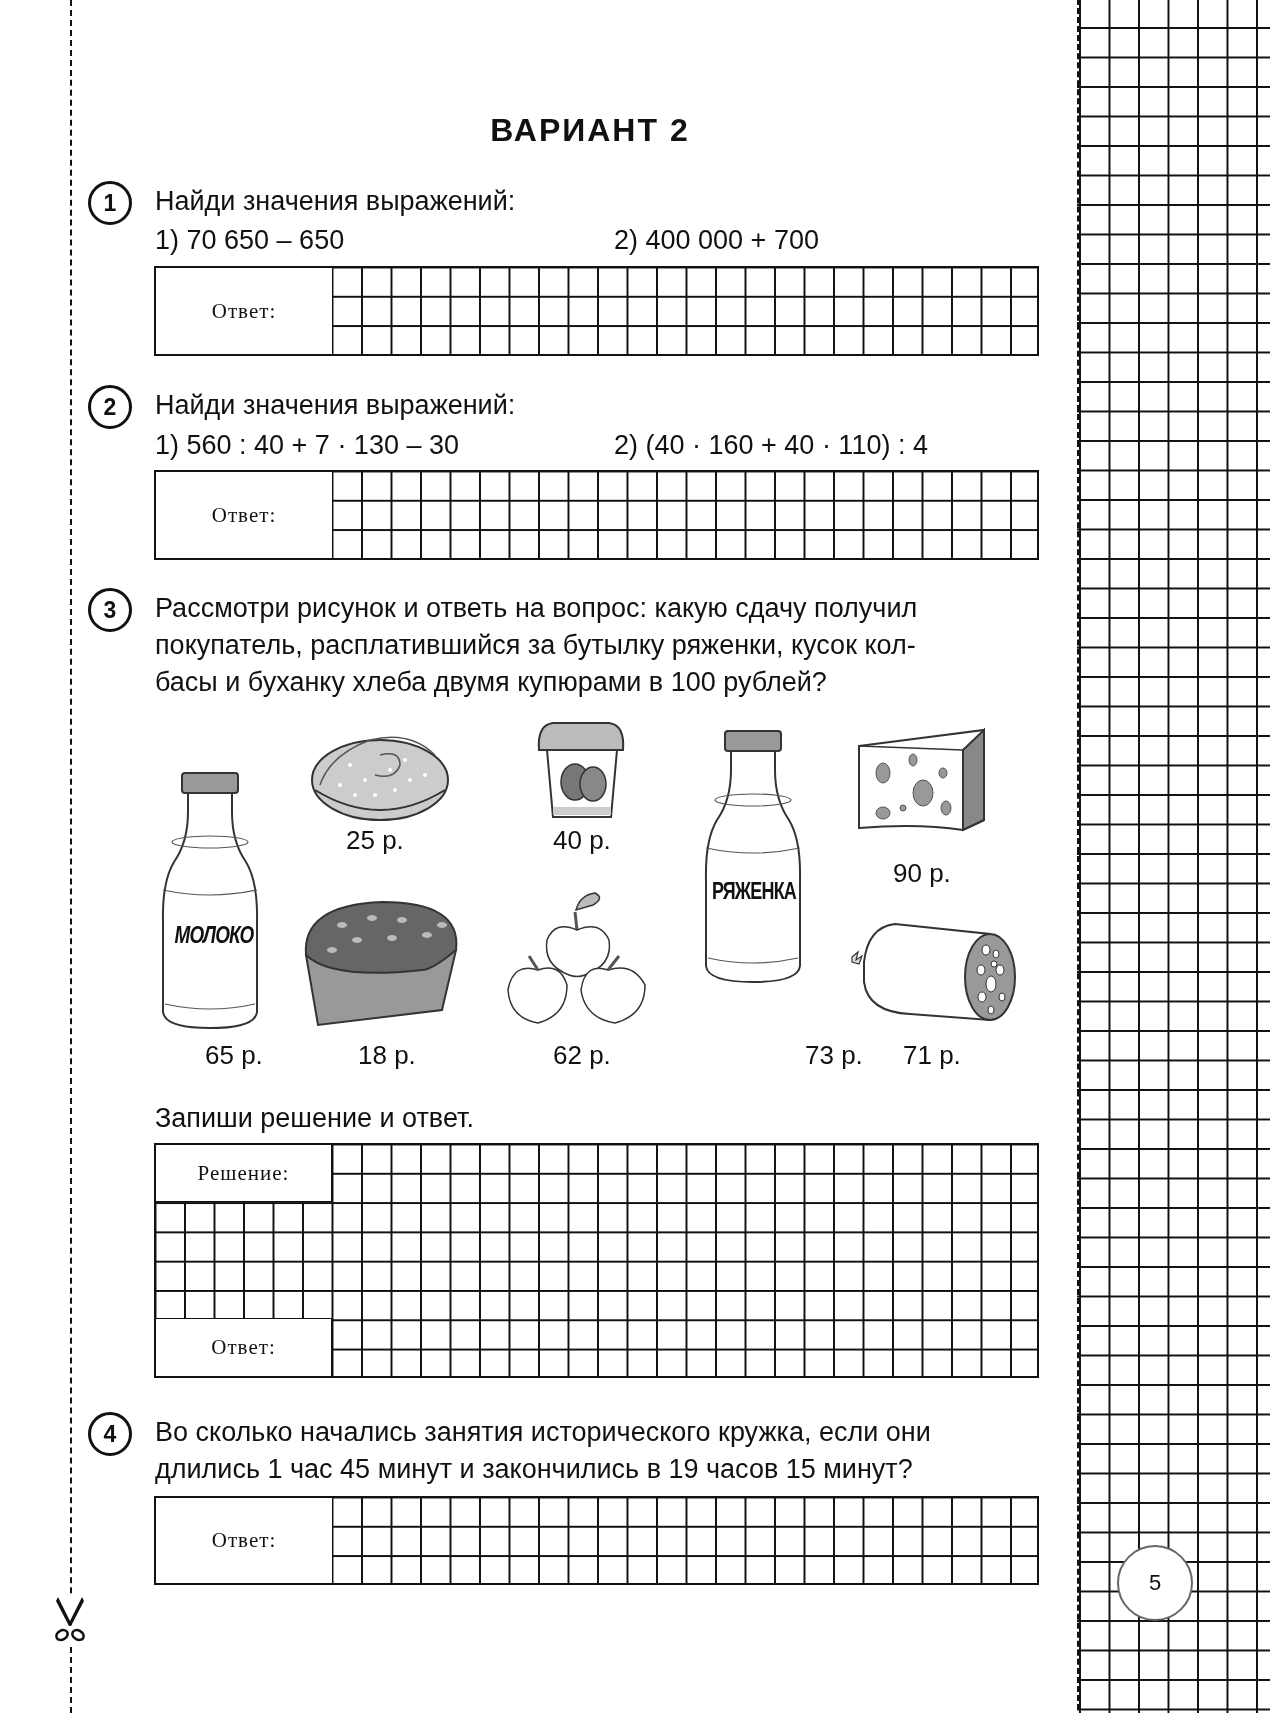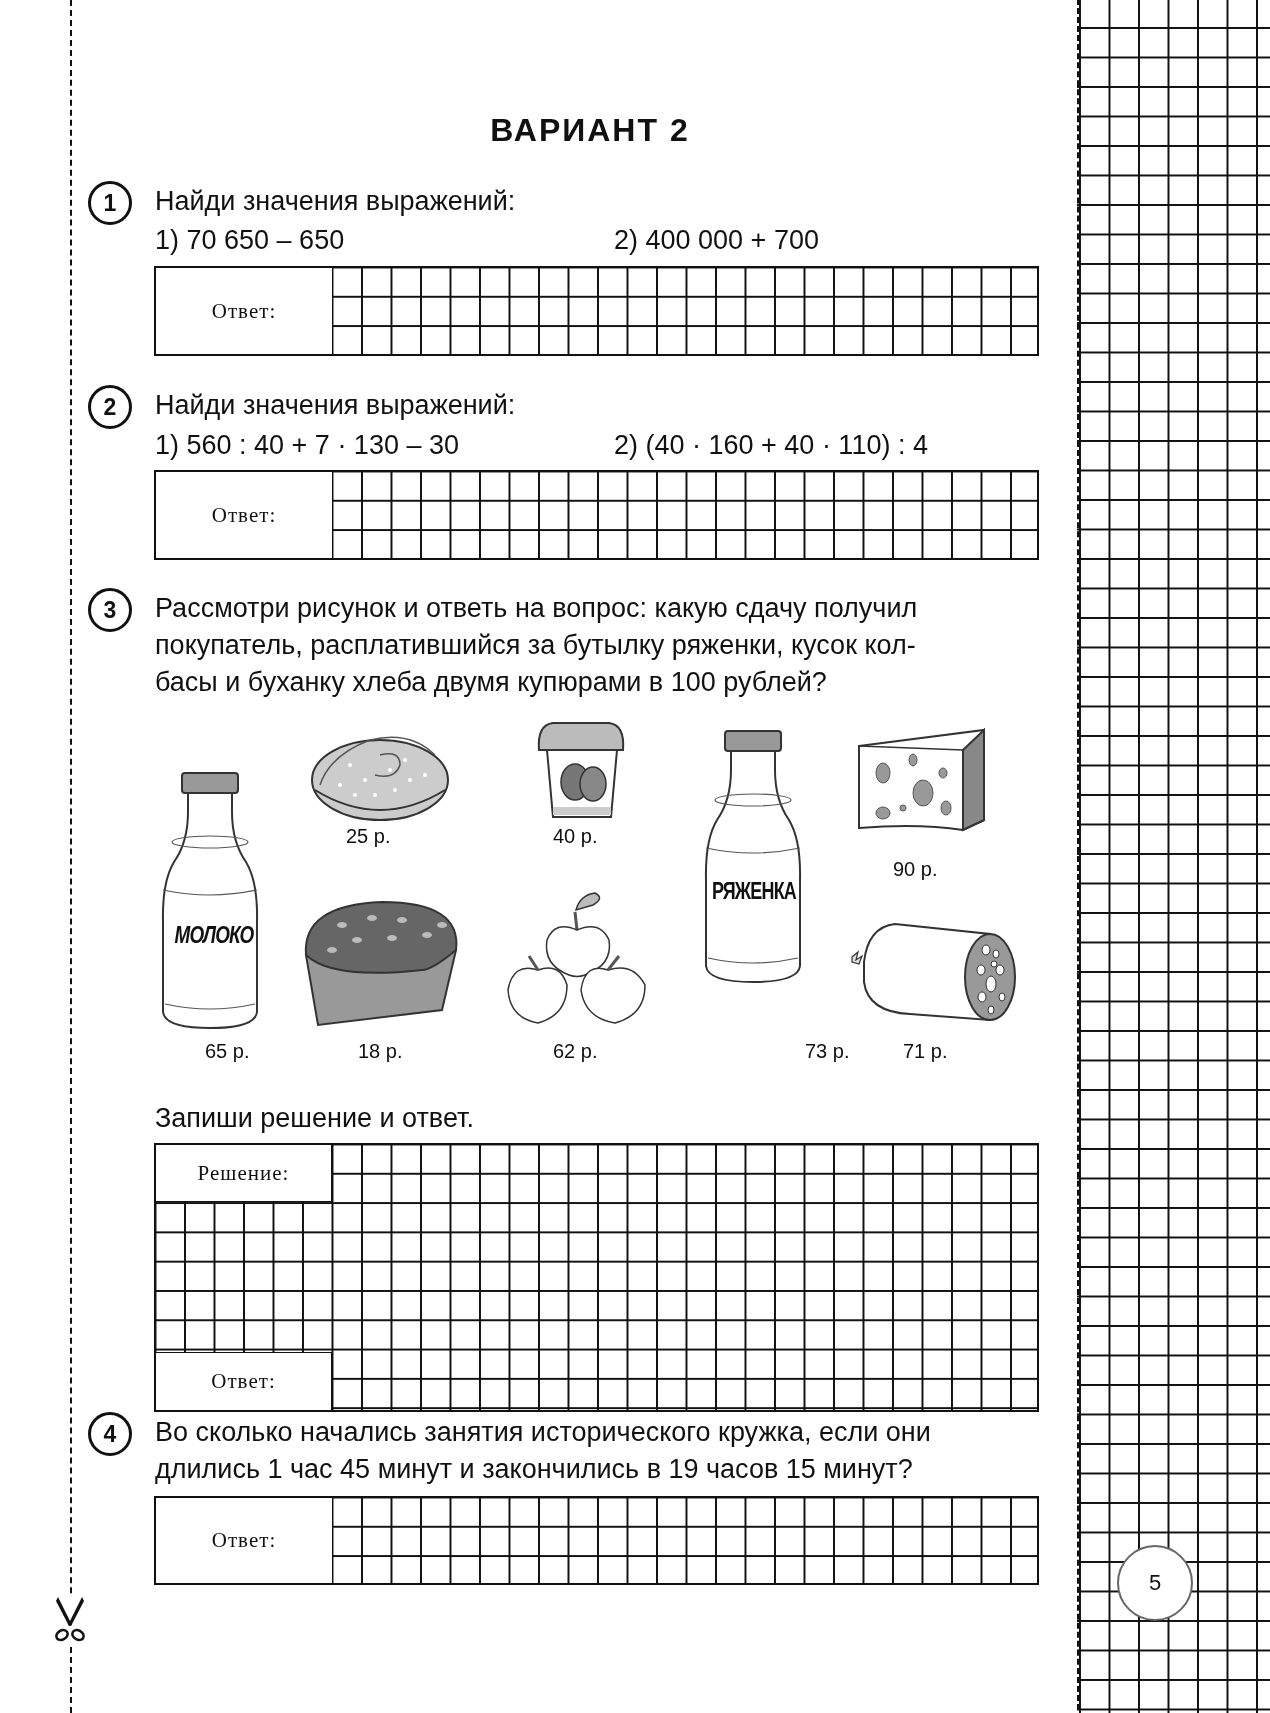--- a/index.html
+++ b/index.html
@@ -48,35 +48,35 @@
   }
   .cells {
     flex:1;
     background-image:
       linear-gradient(#111 1.5px, transparent 1.5px),
       linear-gradient(90deg, #111 1.5px, transparent 1.5px);
     background-size:29.5px 29.3px;
     background-position:-1.5px -1.5px;
   }
   .sol-box {
-    position:absolute; left:154px; top:1143px; width:885px; height:269px;
+    position:absolute; left:154px; top:1143px; width:885px; height:235px;
     border:2px solid #111; box-sizing:border-box;
     background-image:
       linear-gradient(#111 1.5px, transparent 1.5px),
       linear-gradient(90deg, #111 1.5px, transparent 1.5px);
     background-size:29.5px 29.3px;
     background-position:-1.5px -1.5px;
   }
   .sol-label {
     position:absolute; left:0; width:176px; height:57px; background:#fff;
     border-right:1.5px solid #111; border-bottom:1.5px solid #111; box-sizing:border-box;
     display:flex; align-items:center; justify-content:center;
     font-family:"Liberation Serif", "DejaVu Serif", serif; font-size:21px; letter-spacing:1px;
   }
-  .price { position:absolute; font-size:20px; white-space:nowrap; }
+  .price { position:absolute; font-size:26px; white-space:nowrap; }
   .item { position:absolute; }
 </style>
 </head>
 <body>
 
 <div class="cut-line"></div>
 <div class="scissors">
   <svg width="40" height="50" viewBox="0 0 40 50">
     <path d="M8 2 L22 30 L19 31 L6 6 Z" fill="#111"></path>
     <path d="M32 2 L18 30 L21 31 L34 6 Z" fill="#111"></path>

